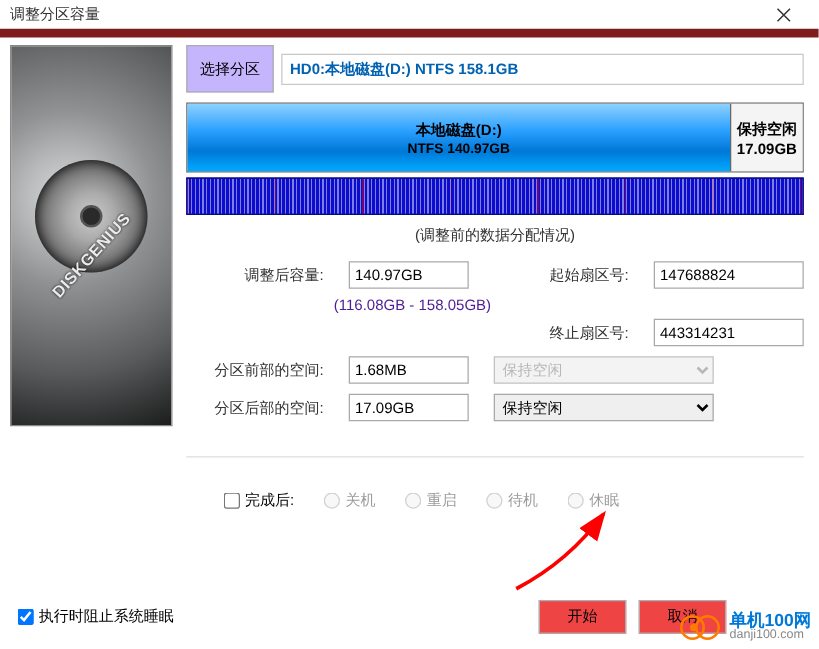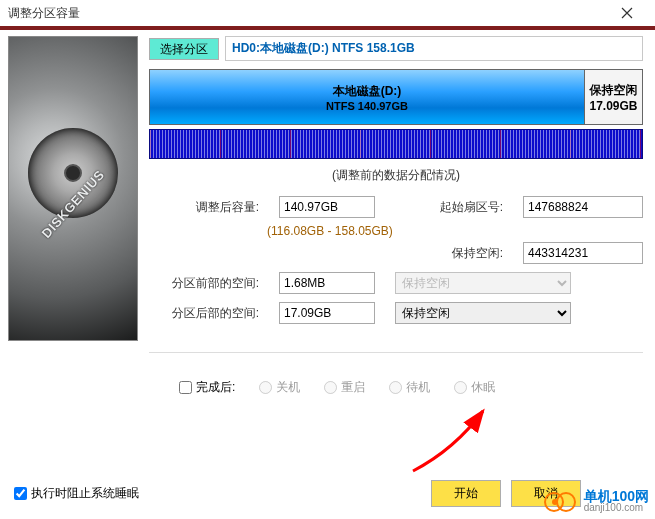--- a/index.html
+++ b/index.html
@@ -1,58 +1,58 @@
 <!DOCTYPE html>
 <html><head>
 <meta charset="utf-8">
 <style>
 * { box-sizing: border-box; margin: 0; padding: 0; font-family: "Microsoft YaHei", "SimSun", sans-serif; font-size: 12px; }
 body { background: #fff; width: 655px; height: 519px; overflow: hidden; position: relative; }
-.titlebar { height: 30px; display: flex; align-items: center; padding: 0 8px; border-bottom: 4px solid #7f1d1d; }
+.titlebar { height: 30px; display: flex; align-items: center; padding: 0 8px; border-bottom: 7px solid #7f1d1d; }
 .titlebar .title { flex: 1; color: #333; }
 .titlebar .close { width: 40px; height: 100%; display: flex; align-items: center; justify-content: center; cursor: default; }
 .titlebar .close svg { width: 12px; height: 12px; }
 .content { display: flex; height: calc(100% - 30px); }
 .sidebar { width: 145px; padding: 6px 0 6px 8px; display: flex; flex-direction: column; }
 .hdd-image { width: 130px; height: 305px; background: radial-gradient(circle at 35% 40%, #d8dadb 0%, #b5b7b8 18%, #8f9192 35%, #585a5b 70%, #1b1c1c 100%); border: 1px solid #888; position: relative; overflow: hidden; }
 .hdd-image .disk-label { position: absolute; left: 50%; top: 55%; transform: translate(-50%,-50%) rotate(-48deg); color: #e9ebec; font-weight: bold; font-size: 13px; letter-spacing: 0.5px; text-shadow: 0 0 2px #000; }
 .hdd-image::before { content:""; position:absolute; width: 90px; height:90px; border-radius:50%; left:50%; top:45%; transform:translate(-50%,-50%); background: radial-gradient(circle,#ccc 0%, #aaa 30%, #666 70%, #333 100%); box-shadow: inset 0 0 10px #000; }
 .hdd-image::after { content:""; position:absolute; width: 14px; height:14px; border-radius:50%; left:50%; top:45%; transform:translate(-50%,-50%); background:#2a2a2a; border:2px solid #555; }
 .main { flex: 1; padding: 6px 12px 6px 8px; display:flex; flex-direction:column; }
 .partition-row { display:flex; align-items:center; gap:6px; }
-.btn { background:#5eead4; border:1px solid #adadad; padding: 2px 10px; height: 22px; cursor:default; }
+.btn { background:#c4b5fd; border:1px solid #adadad; padding: 2px 10px; height: 38px; cursor:default; }
 .partition-label { color:#0062b1; font-weight:bold; border:1px solid #c8c8c8; padding:3px 6px; flex:1; }
 .bar-wrap { margin-top:8px; border:1px solid #666; height:56px; display:flex; position:relative; }
 .bar-main { flex:1; background: linear-gradient(to bottom, #8ed1ff 0%, #2aa0ff 40%, #0078d7 70%, #00aaff 100%); display:flex; flex-direction:column; align-items:center; justify-content:center; color:#000; font-weight:bold; }
 .bar-main .l1 { font-size:12px; }
 .bar-main .l2 { font-size:11px; }
 .bar-free { width:58px; background:#f4f4f4; border-left:1px solid #666; display:flex; flex-direction:column; align-items:center; justify-content:center; font-weight:bold; font-size:11px; }
 .usage-strip { margin-top:4px; height:30px; border:1px solid #0a0a80; background:#0c0ccc; position:relative; overflow:hidden; }
 .usage-strip .noise { position:absolute; inset:0; background: repeating-linear-gradient(90deg, rgba(255,255,255,0.55) 0 1px, transparent 1px 3px), repeating-linear-gradient(90deg, rgba(255,0,0,0.5) 0 1px, transparent 1px 70px); opacity:0.85; }
 .caption { text-align:center; color:#333; margin-top:8px; }
 .form-area { margin-top:12px; }
 .row { display:flex; align-items:center; margin-bottom:8px; gap:20px; }
 .row .lbl { width:110px; text-align:right; color:#333; }
 .row input[type=text] { width:96px; height:22px; border:1px solid #a9a9a9; padding:0 4px; background:#fff; }
 .row .sep { width:18px; }
 .row .lbl2 { width:70px; text-align:right; color:#333; }
 .row input.wide { width:120px; }
-.range-note { color:#a16207; margin-left: 118px; margin-top:-2px; margin-bottom:10px; }
+.range-note { color:#4c1d95; margin-left: 118px; margin-top:-2px; margin-bottom:10px; }
 .row select { height:22px; border:1px solid #a9a9a9; background:#efefef; width:176px; padding:0 2px; }
 .row select.disabled { color:#9a9a9a; }
 .hr { height:1px; background:#ddd; margin: 20px 0 6px; }
 .after-row { display:flex; align-items:center; gap:24px; margin-top:20px; margin-left:30px; }
 .checkbox { display:inline-flex; align-items:center; gap:4px; }
 .checkbox input { width:13px; height:13px; }
 .radio-wrap { display:inline-flex; align-items:center; gap:4px; color:#9c9c9c; }
 .radio-wrap input { width:13px; height:13px; }
 .footer { position:absolute; bottom:12px; left:0; right:0; display:flex; align-items:center; padding: 0 14px; }
 .footer .left { display:inline-flex; align-items:center; gap:4px; }
 .footer .actions { margin-left:auto; display:flex; gap:10px; margin-right:60px; }
-.footer .btn-primary { padding:4px 22px; border:1px solid #adadad; background:#fde047; }
+.footer .btn-primary { padding:4px 22px; border:1px solid #adadad; background:#ef4444; }
 .arrow { position:absolute; right:160px; bottom:40px; pointer-events:none; }
 .watermark { position:absolute; right:6px; bottom:6px; display:flex; align-items:center; gap:2px; }
 .watermark .circles { width:38px; height:20px; position:relative; }
 .watermark .circles::before, .watermark .circles::after { content:""; position:absolute; width:16px; height:16px; border:2px solid #ff7a00; border-radius:50%; top:1px; }
 .watermark .circles::before { left:0; }
 .watermark .circles::after { left:12px; }
 .watermark .dot { position:absolute; width:6px; height:6px; background:#ff7a00; border-radius:50%; left:8px; top:8px; }
 .watermark .text { display:flex; flex-direction:column; line-height:1; }
 .watermark .text .big { color:#0078d7; font-size:14px; font-weight:bold; }
 .watermark .text .small { color:#888; font-size:10px; }
@@ -103,21 +103,21 @@
         <input type="text" value="140.97GB" style="">
         <span class="sep"></span>
         <span class="lbl2">起始扇区号:</span>
         <input type="text" class="wide" value="147688824" style="">
       </div>
       <div class="range-note">(116.08GB - 158.05GB)</div>
       <div class="row" style="margin-top:-6px;">
         <span class="lbl"></span>
         <span style="width:96px"></span>
         <span class="sep"></span>
-        <span class="lbl2">保持空闲:</span>
+        <span class="lbl2">终止扇区号:</span>
         <input type="text" class="wide" value="443314231" style="">
       </div>
       <div class="row">
         <span class="lbl">分区前部的空间:</span>
         <input type="text" value="1.68MB" style="">
         <select class="disabled" disabled="">
           <option>保持空闲</option>
         </select>
       </div>
       <div class="row">

